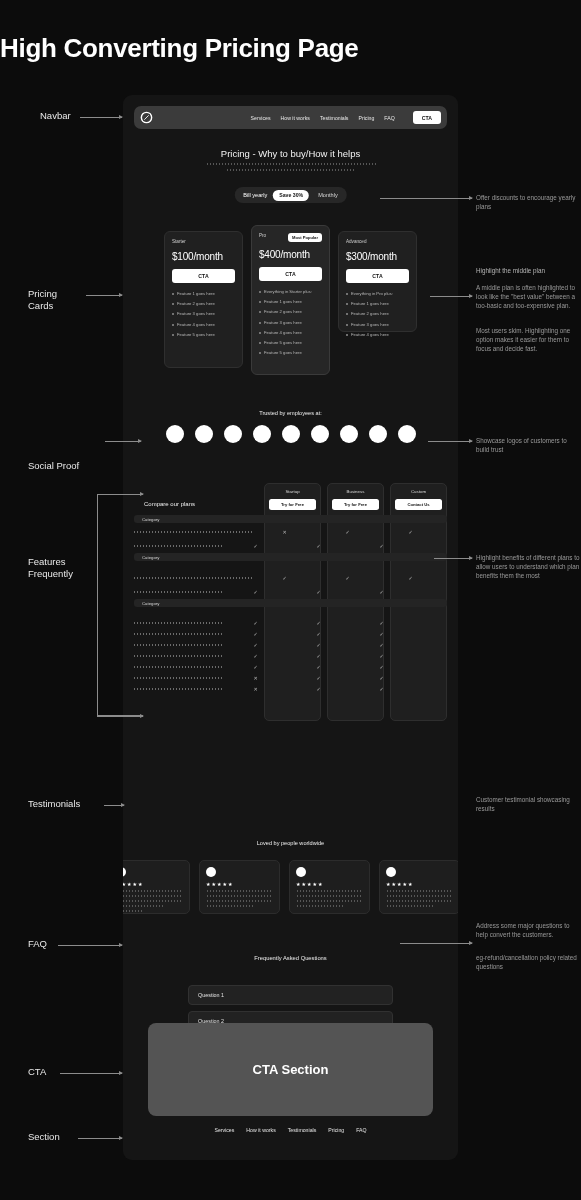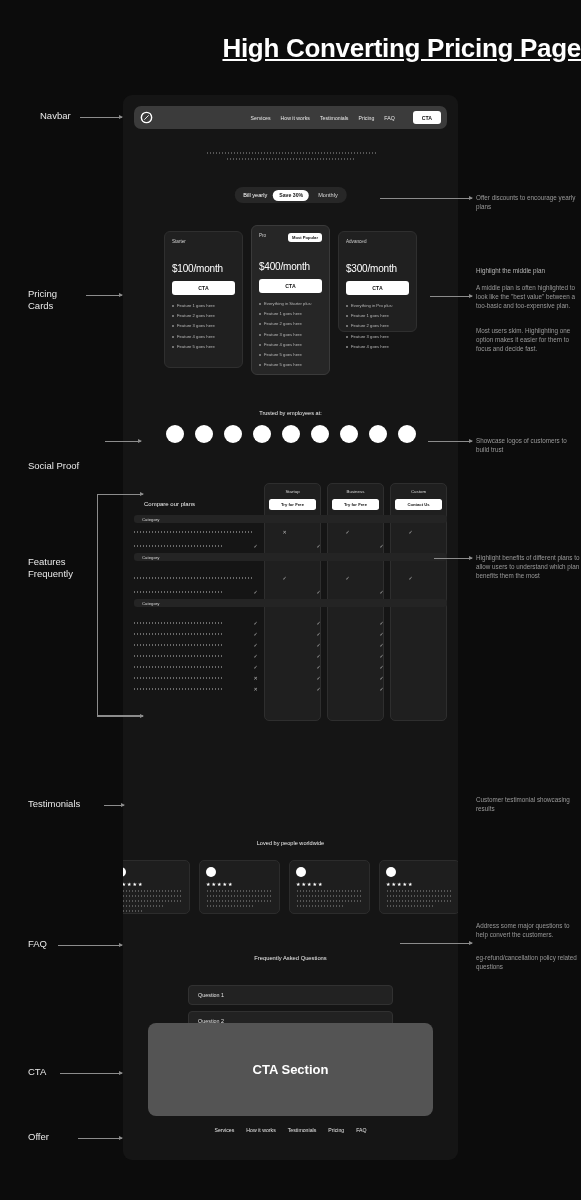--- a/index.html
+++ b/index.html
@@ -7,24 +7,23 @@
     width: 581px; height: 1200px;
     background: #0c0c0c;
     font-family: "Liberation Sans", sans-serif;
     overflow: hidden;
   }
   .stage { position: relative; width: 581px; height: 1200px; }
 
   
   .page-title {
     position: absolute; left: 0; top: 33px; width: 581px;
-    text-align: right;
+    text-align: left;
     font-size: 26px; font-weight: bold; color: #ffffff;
     letter-spacing: -0.3px;
-    text-decoration: underline;
   }
 
   
   .mock {
     position: absolute; left: 123px; top: 95px;
     width: 335px; height: 1065px;
     background: #151515; border-radius: 9px;
     overflow: hidden;
   }
 
@@ -85,21 +84,21 @@
   .pcard.c2 {
     left: 128px; top: 0; height: 150px; width: 79px;
     background: #262626; border-color: #3a3a3a;
   }
   .pcard-top { display: flex; align-items: flex-start; justify-content: space-between; }
   .pcard-name { font-size: 4.6px; color: #cfcfcf; }
   .badge {
     background: #ffffff; color: #111; font-size: 4.1px; font-weight: bold;
     border-radius: 3px; padding: 2px 4px; white-space: nowrap;
   }
-  .price { font-size: 10px; color: #ffffff; margin-top: 19px; letter-spacing: -0.2px; }
+  .price { font-size: 10px; color: #ffffff; margin-top: 7px; letter-spacing: -0.2px; }
   .pcta {
     margin-top: 7px; background: #ffffff; color: #111;
     font-size: 5.2px; font-weight: bold; text-align: center;
     border-radius: 3px; padding: 4px 0;
   }
   .feat-list { margin-top: 8px; }
   .feat {
     font-size: 4.2px; color: #b9b9b9; margin-bottom: 5.2px;
     white-space: nowrap; position: relative; padding-left: 5px;
   }
@@ -242,20 +241,21 @@
         <span class="nav-link">Services</span>
         <span class="nav-link">How it works</span>
         <span class="nav-link">Testimonials</span>
         <span class="nav-link">Pricing</span>
         <span class="nav-link">FAQ</span>
         <span class="nav-cta">CTA</span>
       </div>
     </div>
 
     <div class="hero-head">
+      <div>Pricing - Why to buy/How it helps</div>
       <div class="dotline" style="width:170px"></div>
       <div class="dotline" style="width:130px;margin-top:4px"></div>
     </div>
 
     <div class="toggle">
       <span class="toggle-text">Bill yearly</span>
       <span class="toggle-badge">Save 30%</span>
       <span class="toggle-alt">Monthly</span>
     </div>
 
@@ -501,21 +501,21 @@
 
   <div class="ann" style="left:28px;top:798px">Testimonials</div>
   <div class="lead" style="left:104px;top:805px;width:20px"></div>
 
   <div class="ann" style="left:28px;top:938px">FAQ</div>
   <div class="lead" style="left:58px;top:945px;width:64px"></div>
 
   <div class="ann" style="left:28px;top:1066px">CTA</div>
   <div class="lead" style="left:60px;top:1073px;width:62px"></div>
 
-  <div class="ann" style="left:28px;top:1131px">Offer</div>
+  <div class="ann" style="left:28px;top:1131px">Section</div>
   <div class="lead" style="left:78px;top:1138px;width:44px"></div>
 
   <div class="lead" style="left:380px;top:198px;width:92px"></div>
   <div class="ann right" style="left:476px;top:193px">Offer discounts to encourage yearly plans</div>
 
   <div class="lead" style="left:430px;top:296px;width:42px"></div>
   <div class="ann right" style="left:476px;top:266px;color:#b6b6b6">Highlight the middle plan</div>
   <div class="ann right" style="left:476px;top:283px">A middle plan is often highlighted to look like the "best value" between a too-basic and too-expensive plan.</div>
   <div class="ann right" style="left:476px;top:326px">Most users skim. Highlighting one option makes it easier for them to focus and decide fast.</div>
 

